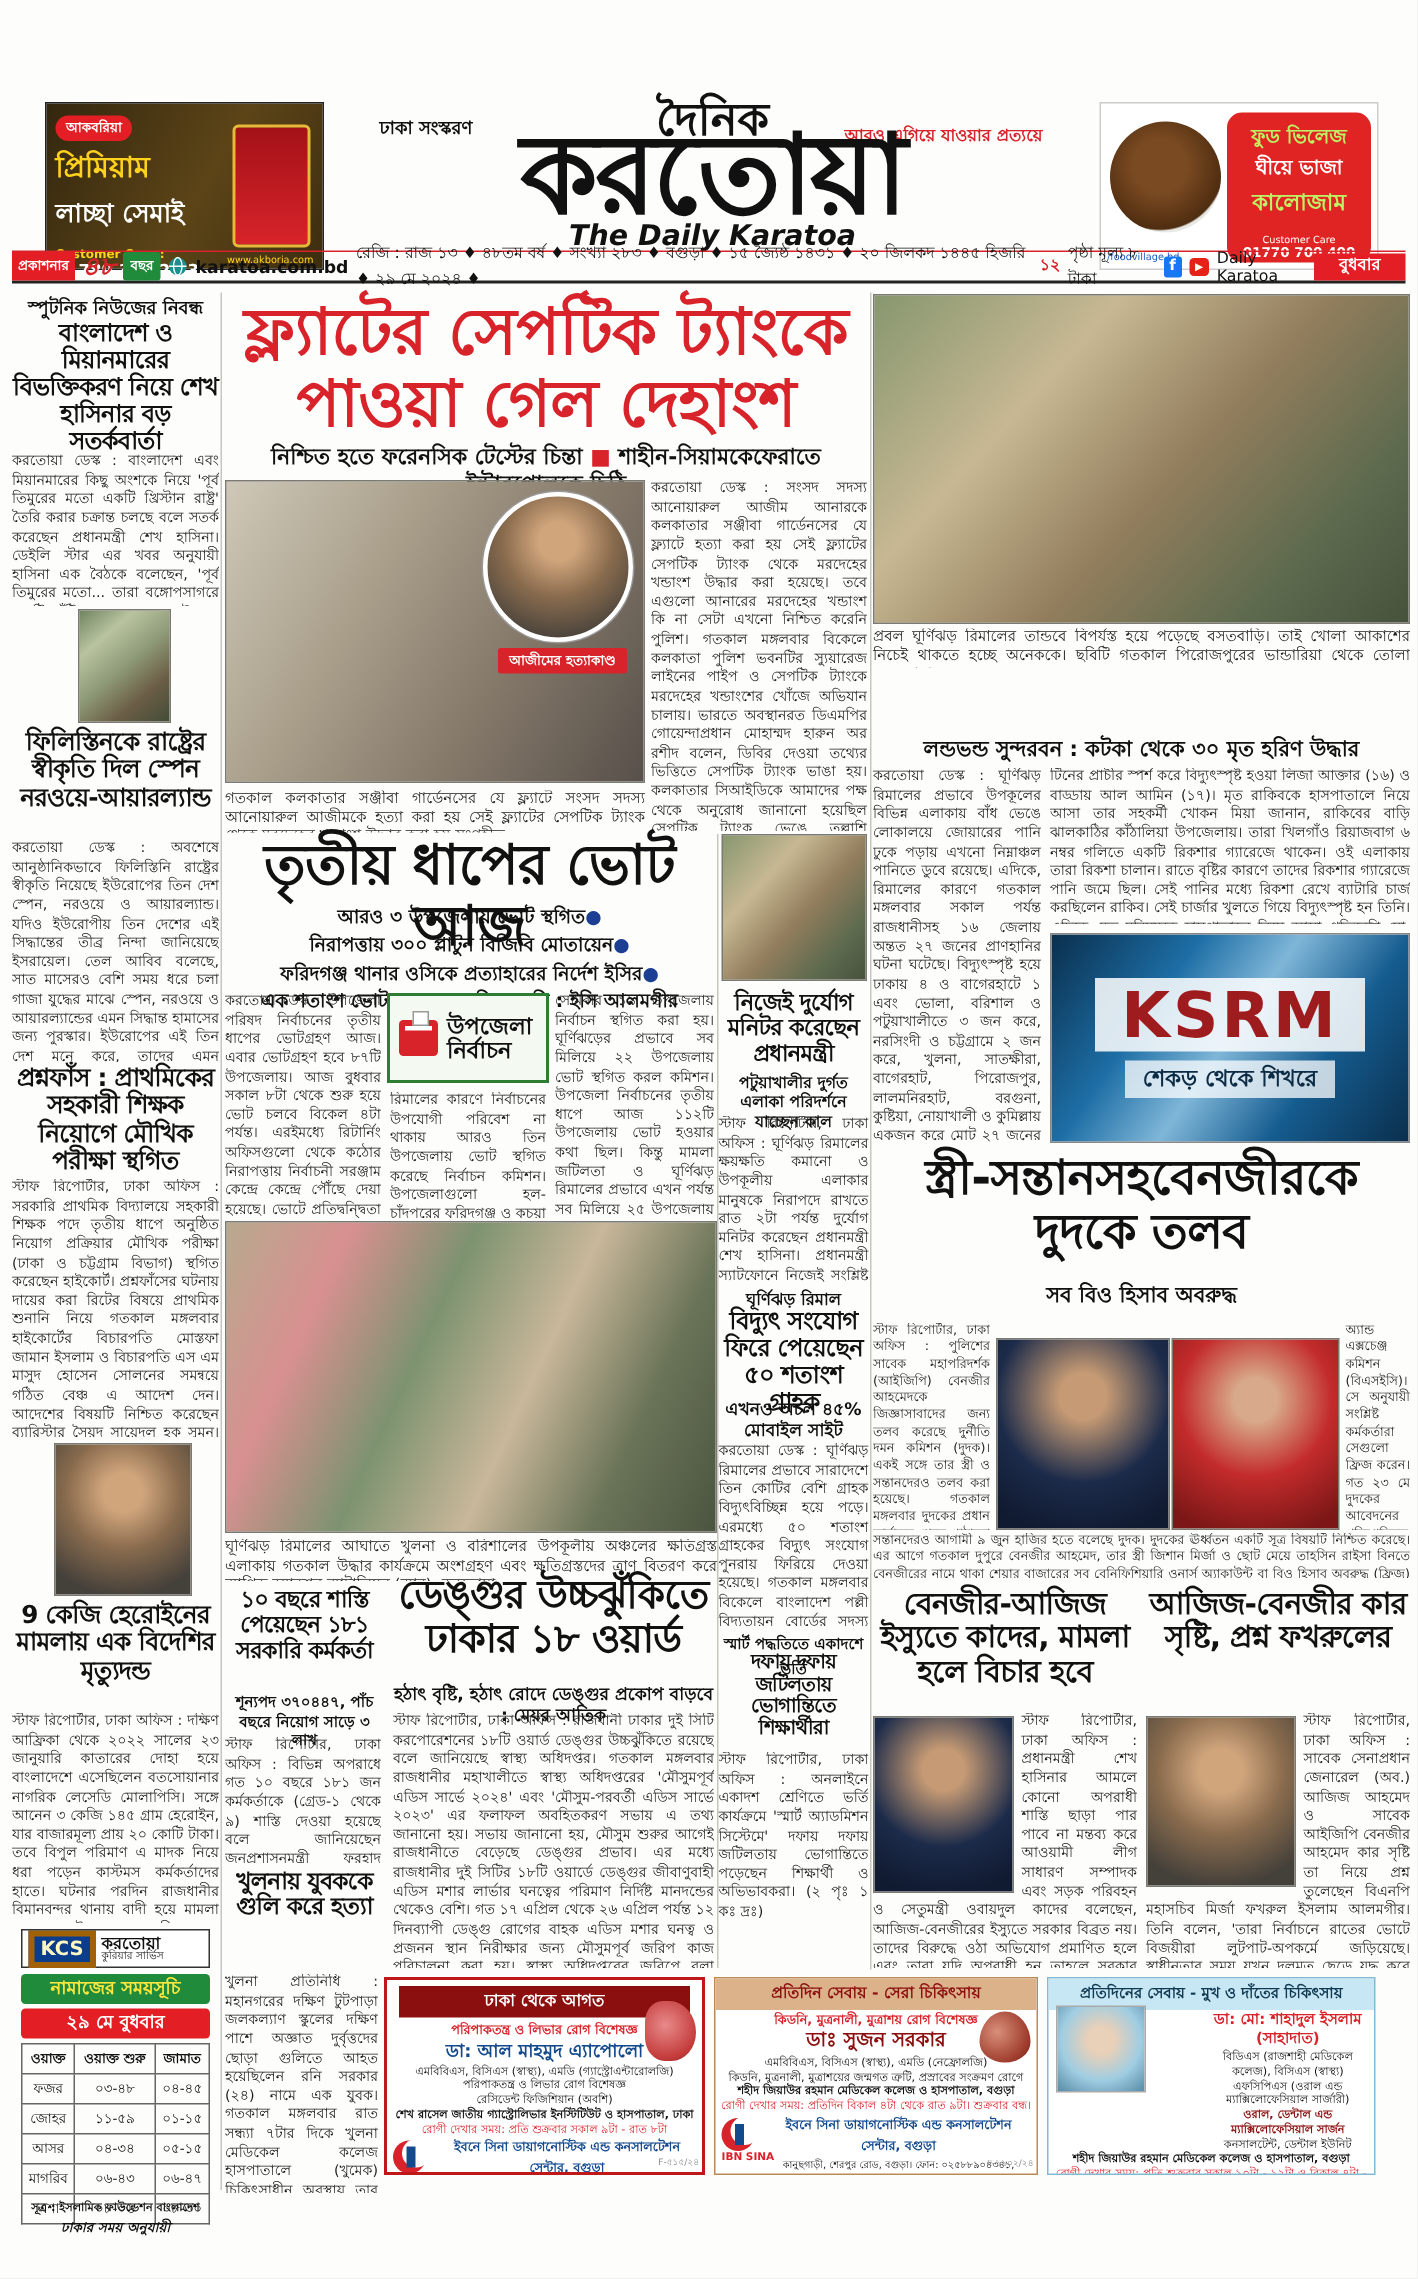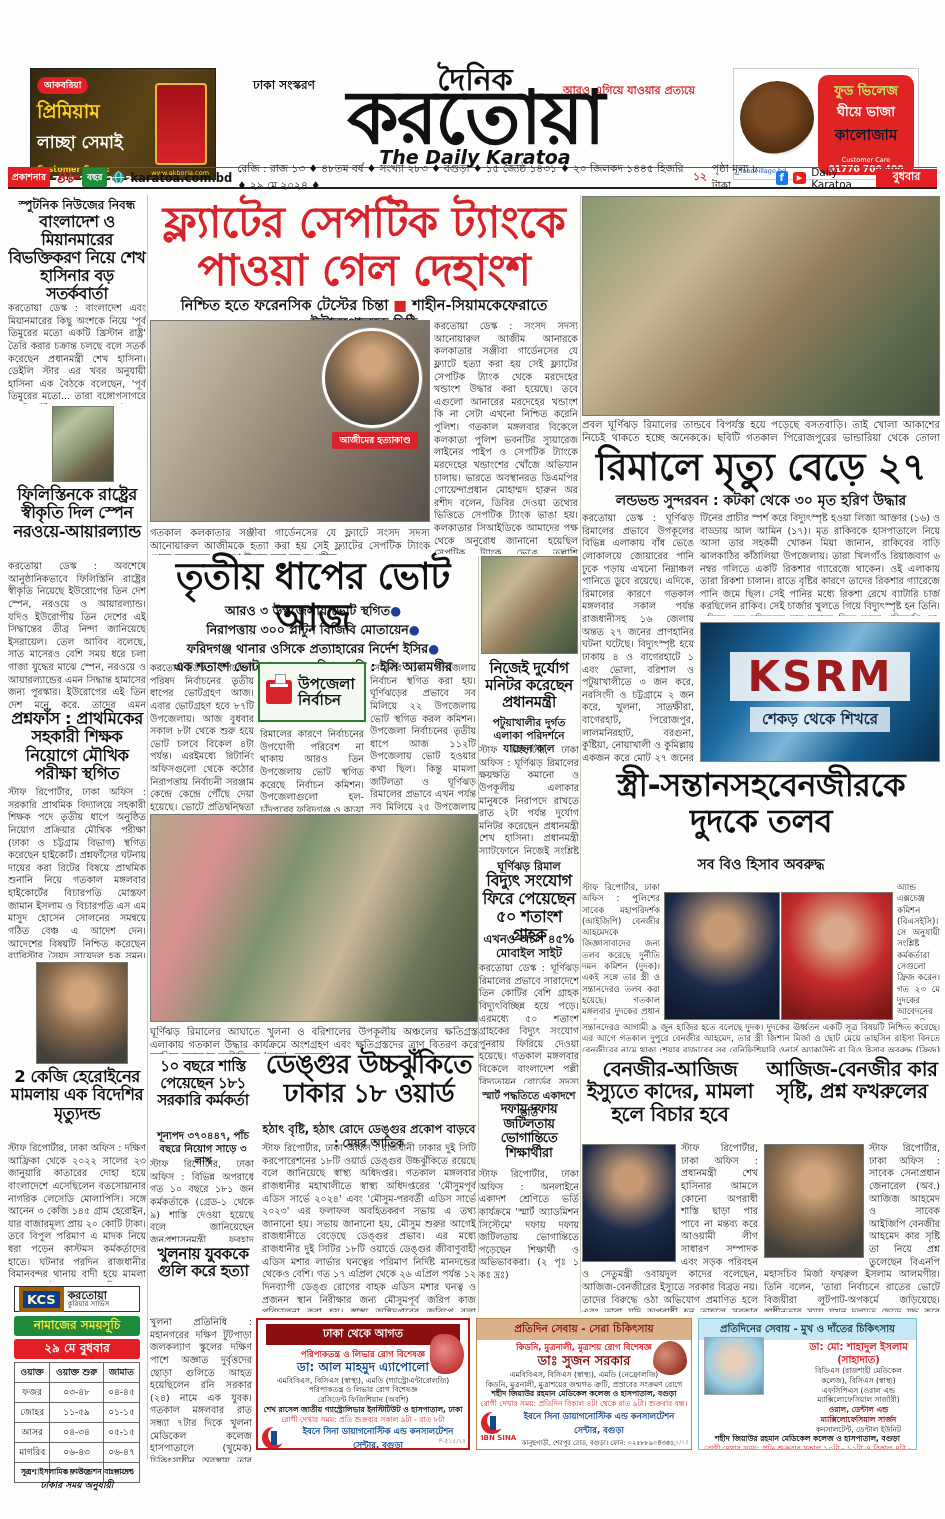--- a/index.html
+++ b/index.html
@@ -92,21 +92,21 @@
   <div class="abs red" style="left:563px;top:82px;font-size:11px;font-weight:bold">আরও এগিয়ে যাওয়ার প্রত্যয়ে</div>
   <div class="abs c" style="left:230px;top:80px;width:490px;font-size:74px;font-weight:900;letter-spacing:-2px;line-height:1">করতোয়া</div>
   <div class="abs c b i" style="left:330px;top:146px;width:290px;font-size:19px">The Daily Karatoa</div>
 
   <div class="abs" style="left:733px;top:68px;width:186px;height:112px;background:#fff;border:1px solid #ccc">
     <div style="position:absolute;left:6px;top:12px;width:74px;height:74px;border-radius:50%;background:radial-gradient(circle at 45% 40%,#7a4a22 30%,#4f2d10 70%,#e8e8e4 72%)"></div>
     <div style="position:absolute;left:4px;bottom:4px;font-size:6.5px;color:#1a5bbf">/foodvillage.bd</div>
     <div style="position:absolute;right:4px;top:6px;width:96px;height:100px;background:#e02424;border-radius:10px;text-align:center;color:#fff;padding-top:6px;box-sizing:border-box">
       <div style="color:#bef264;font-size:13px;font-weight:900">ফুড ভিলেজ</div>
       <div style="font-size:13px;font-weight:900">ঘীয়ে ভাজা</div>
-      <div style="color:#0f172a;font-size:15px;font-weight:900">কালোজাম</div>
+      <div style="color:#bef264;font-size:15px;font-weight:900">কালোজাম</div>
       <div style="font-size:6.5px;margin-top:8px">Customer Care</div>
       <div style="font-size:9px;font-weight:bold">01770 700 400</div>
     </div>
   </div>
 
   <div class="abs bar" style="left:8px;top:167px;width:929px;height:22px;border-top:1px solid #d8232a;border-bottom:2px solid #222;gap:5px;font-size:10.5px">
     <span style="background:#e31e24;color:#fff;font-size:9px;font-weight:bold;padding:2px 4px;height:100%;display:inline-flex;align-items:center;box-sizing:border-box">প্রকাশনার</span>
     <span class="red" style="font-size:17px;font-weight:900;font-style:italic">৪৮</span>
     <span style="background:#1f8b3b;color:#fff;font-size:9px;font-weight:bold;padding:2px 5px;border-radius:2px">বছর</span>
     <span style="display:inline-flex">
@@ -132,21 +132,21 @@
 
   <div class="abs c kicker" style="left:8px;top:196px;width:138px;font-size:12px">স্পুটনিক নিউজের নিবন্ধ</div>
   <div class="abs c hl" style="left:8px;top:213px;width:138px;font-size:16px">বাংলাদেশ ও মিয়ানমারের বিভক্তিকরণ নিয়ে শেখ হাসিনার বড় সতর্কবার্তা</div>
   <div class="abs body-txt j" style="left:8px;top:302px;width:138px;height:102px">করতোয়া ডেস্ক : বাংলাদেশ এবং মিয়ানমারের কিছু অংশকে নিয়ে 'পূর্ব তিমুরের মতো একটি খ্রিস্টান রাষ্ট্র' তৈরি করার চক্রান্ত চলছে বলে সতর্ক করেছেন প্রধানমন্ত্রী শেখ হাসিনা। ডেইলি স্টার এর খবর অনুযায়ী হাসিনা এক বৈঠকে বলেছেন, 'পূর্ব তিমুরের মতো... তারা বঙ্গোপসাগরে একটি ঘাঁটি সহ বাংলাদেশ (চট্টগ্রাম) এবং মিয়ানমারের কিছু অংশ নিয়ে একটি খ্রিস্টান দেশ তৈরি করার পরিকল্পনা করছে। শেখ হাসিনা দাবি করেছেন যে, ৭ জানুয়ারির নির্বাচনের আগে তার কাছে (২ পৃঃ ৬ কঃ দ্রঃ)</div>
   <div class="abs photo ph-out2" style="left:52px;top:406px;width:62px;height:76px"></div>
   <div class="abs c hl" style="left:8px;top:486px;width:138px;font-size:16.5px">ফিলিস্তিনকে রাষ্ট্রের স্বীকৃতি দিল স্পেন নরওয়ে-আয়ারল্যান্ড</div>
   <div class="abs body-txt j" style="left:8px;top:560px;width:138px;height:148px">করতোয়া ডেস্ক : অবশেষে আনুষ্ঠানিকভাবে ফিলিস্তিনি রাষ্ট্রের স্বীকৃতি নিয়েছে ইউরোপের তিন দেশ স্পেন, নরওয়ে ও আয়ারল্যান্ড। যদিও ইউরোপীয় তিন দেশের এই সিদ্ধান্তের তীব্র নিন্দা জানিয়েছে ইসরায়েল। তেল আবিব বলেছে, সাত মাসেরও বেশি সময় ধরে চলা গাজা যুদ্ধের মাঝে স্পেন, নরওয়ে ও আয়ারল্যান্ডের এমন সিদ্ধান্ত হামাসের জন্য পুরস্কার। ইউরোপের এই তিন দেশ মনে করে, তাদের এমন সিদ্ধান্তের শক্তিশালী প্রতীকী প্রভাব রয়েছে; যা অন্যান্যদের অনুসরণে উৎসাহ জোগাবে। (২ পৃঃ ৭ কঃ দ্রঃ)</div>
   <div class="abs c hl" style="left:8px;top:710px;width:138px;font-size:16.5px">প্রশ্নফাঁস : প্রাথমিকের সহকারী শিক্ষক নিয়োগে মৌখিক পরীক্ষা স্থগিত</div>
   <div class="abs body-txt j" style="left:8px;top:786px;width:138px;height:172px">স্টাফ রিপোর্টার, ঢাকা অফিস : সরকারি প্রাথমিক বিদ্যালয়ে সহকারী শিক্ষক পদে তৃতীয় ধাপে অনুষ্ঠিত নিয়োগ প্রক্রিয়ার মৌখিক পরীক্ষা (ঢাকা ও চট্টগ্রাম বিভাগ) স্থগিত করেছেন হাইকোর্ট। প্রশ্নফাঁসের ঘটনায় দায়ের করা রিটের বিষয়ে প্রাথমিক শুনানি নিয়ে গতকাল মঙ্গলবার হাইকোর্টের বিচারপতি মোস্তফা জামান ইসলাম ও বিচারপতি এস এম মাসুদ হোসেন সোলনের সমন্বয়ে গঠিত বেঞ্চ এ আদেশ দেন। আদেশের বিষয়টি নিশ্চিত করেছেন ব্যারিস্টার সৈয়দ সায়েদুল হক সুমন। গত ২৯ মার্চ প্রাথমিক বিদ্যালয়ে সহকারী শিক্ষক নিয়োগে তৃতীয় ধাপে (২ পৃঃ ৫ কঃ দ্রঃ)</div>
   <div class="abs photo ph-port" style="left:36px;top:962px;width:92px;height:102px"></div>
-  <div class="abs c hl" style="left:8px;top:1068px;width:138px;font-size:16.5px">2 কেজি হেরোইনের মামলায় এক বিদেশির মৃত্যুদন্ড</div>
+  <div class="abs c hl" style="left:8px;top:1068px;width:138px;font-size:16.5px">9 কেজি হেরোইনের মামলায় এক বিদেশির মৃত্যুদন্ড</div>
   <div class="abs body-txt j" style="left:8px;top:1142px;width:138px;height:140px">স্টাফ রিপোর্টার, ঢাকা অফিস : দক্ষিণ আফ্রিকা থেকে ২০২২ সালের ২৩ জানুয়ারি কাতারের দোহা হয়ে বাংলাদেশে এসেছিলেন বতসোয়ানার নাগরিক লেসেডি মোলাপিসি। সঙ্গে আনেন ৩ কেজি ১৪৫ গ্রাম হেরোইন, যার বাজারমূল্য প্রায় ২০ কোটি টাকা। তবে বিপুল পরিমাণ এ মাদক নিয়ে ধরা পড়েন কাস্টমস কর্মকর্তাদের হাতে। ঘটনার পরদিন রাজধানীর বিমানবন্দর থানায় বাদী হয়ে মামলা করেন কাস্টমসের সহকারী রাজস্ব কর্মকর্তা মো. ফিরোজ আলম। মামলার বিচার শেষে সোমবার আসামি লেসেডি মোলাপিসিকে মৃত্যুদন্ডসহ (২ পৃঃ ১ কঃ দ্রঃ)</div>
 
   <div class="abs kcs" style="left:14px;top:1286px;width:126px;height:26px">
     <span class="mark">KCS</span>
     <span style="display:flex;flex-direction:column;line-height:1">
       <span style="font-size:11px;font-weight:900">করতোয়া</span>
       <span style="font-size:7px">কুরিয়ার সার্ভিস</span>
     </span>
   </div>
   <div class="abs green-bar" style="left:14px;top:1316px;width:126px;height:20px">নামাজের সময়সূচি</div>
@@ -244,21 +244,20 @@
   <div class="abs body-txt j" style="left:150px;top:1158px;width:104px;height:84px">স্টাফ রিপোর্টার, ঢাকা অফিস : বিভিন্ন অপরাধে গত ১০ বছরে ১৮১ জন কর্মকর্তাকে (গ্রেড-১ থেকে ৯) শাস্তি দেওয়া হয়েছে বলে জানিয়েছেন জনপ্রশাসনমন্ত্রী ফরহাদ হোসেন। গতকাল মঙ্গলবার সচিবালয়ের গণমাধ্যম কেন্দ্রে 'বিএসআরএফ সংলাপে' এ কথা জানান মন্ত্রী। বাংলাদেশ সচিবালয় রিপোর্টার্স ফোরাম (বিএসআরএফ) এ সংলাপের আয়োজন করে। (২ পৃঃ ৭ কঃ দ্রঃ)</div>
   <div class="abs c hl" style="left:150px;top:1246px;width:106px;font-size:15.5px">খুলনায় যুবককে গুলি করে হত্যা</div>
   <div class="abs body-txt j" style="left:150px;top:1316px;width:102px;height:146px">খুলনা প্রতিনিধি : মহানগরের দক্ষিণ টুটপাড়া জলকল্যাণ স্কুলের দক্ষিণ পাশে অজ্ঞাত দুর্বৃত্তদের ছোড়া গুলিতে আহত হয়েছিলেন রনি সরকার (২৪) নামে এক যুবক। গতকাল মঙ্গলবার রাত সন্ধ্যা ৭টার দিকে খুলনা মেডিকেল কলেজ হাসপাতালে (খুমেক) চিকিৎসাধীন অবস্থায় তার মৃত্যু হয়েছে। রনি সরকার রূপসা গরুর হাট সংলগ্ন কবরস্থানের পাশের মৃত আব্দুর রব সরদারের ছেলে। রাতে এ তথ্য নিশ্চিত করেন খুলনা সদর থানার ভারপ্রাপ্ত কর্মকর্তা (ওসি) মো. কামাল হোসেন। (২ পৃঃ ৩ কঃ দ্রঃ)</div>
 
   <div class="abs c hl" style="left:262px;top:1050px;width:214px;font-size:26px">ডেঙ্গুর উচ্চঝুঁকিতে ঢাকার ১৮ ওয়ার্ড</div>
   <div class="abs c hl-sub" style="left:262px;top:1122px;width:214px;font-size:11.5px">হঠাৎ বৃষ্টি, হঠাৎ রোদে ডেঙ্গুর প্রকোপ বাড়বে : মেয়র আতিক</div>
   <div class="abs body-txt j" style="left:262px;top:1142px;width:214px;height:170px">স্টাফ রিপোর্টার, ঢাকা অফিস : রাজধানী ঢাকার দুই সিটি করপোরেশনের ১৮টি ওয়ার্ড ডেঙ্গুর উচ্চঝুঁকিতে রয়েছে বলে জানিয়েছে স্বাস্থ্য অধিদপ্তর। গতকাল মঙ্গলবার রাজধানীর মহাখালীতে স্বাস্থ্য অধিদপ্তরের 'মৌসুমপূর্ব এডিস সার্ভে ২০২৪' এবং 'মৌসুম-পরবর্তী এডিস সার্ভে ২০২৩' এর ফলাফল অবহিতকরণ সভায় এ তথ্য জানানো হয়। সভায় জানানো হয়, মৌসুম শুরুর আগেই রাজধানীতে বেড়েছে ডেঙ্গুর প্রভাব। এর মধ্যে রাজধানীর দুই সিটির ১৮টি ওয়ার্ডে ডেঙ্গুর জীবাণুবাহী এডিস মশার লার্ভার ঘনত্বের পরিমাণ নির্দিষ্ট মানদন্ডের থেকেও বেশি। গত ১৭ এপ্রিল থেকে ২৬ এপ্রিল পর্যন্ত ১২ দিনব্যাপী ডেঙ্গু রোগের বাহক এডিস মশার ঘনত্ব ও প্রজনন স্থান নিরীক্ষার জন্য মৌসুমপূর্ব জরিপ কাজ পরিচালনা করা হয়। স্বাস্থ্য অধিদপ্তরের জরিপে বলা হয়েছে, জরিপকৃত তিন হাজার ১৫২টি বাড়ির মধ্যে ৪৬৩টি বাড়িতে এডিস মশার লার্ভা ও পিউপা (কীটপতঙ্গের একটি জীবনপর্যায়) পাওয়া গেছে। এর মধ্যে ৪২ দশমিক ৩৩ শতাংশ বহুতল ভবনে, ২১ দশমিক ছয় শতাংশ স্বতন্ত্র বাড়িতে, ২১ দশমিক ছয় শতাংশ নির্মাণাধীন ভবনে, ১২ দশমিক ৭৪ শতাংশ সেমিপাকা বাড়িতে ও এক দশমিক ৭৩ শতাংশ খালি জায়গায় মশার লার্ভা ও পিউপা পাওয়া গেছে। (২ পৃঃ ৪ কঃ দ্রঃ)</div>
 
   <div class="abs photo ph-out" style="left:582px;top:196px;width:358px;height:220px"></div>
   <div class="abs cap j" style="left:582px;top:419px;width:358px;height:26px">প্রবল ঘূর্ণিঝড় রিমালের তান্ডবে বিপর্যস্ত হয়ে পড়েছে বসতবাড়ি। তাই খোলা আকাশের নিচেই থাকতে হচ্ছে অনেককে। ছবিটি গতকাল পিরোজপুরের ভান্ডারিয়া থেকে তোলা    -করতোয়া</div>
-  <div class="abs c hl" style="left:582px;top:446px;width:358px;font-size:38px">রিমালে মৃত্যু বেড়ে ২৭</div>
   <div class="abs c hl-sub" style="left:582px;top:492px;width:358px;font-size:14px">লন্ডভন্ড সুন্দরবন : কটকা থেকে ৩০ মৃত হরিণ উদ্ধার</div>
   <div class="abs body-txt j" style="left:582px;top:512px;width:112px;height:252px">করতোয়া ডেস্ক : ঘূর্ণিঝড় রিমালের প্রভাবে উপকূলের বিভিন্ন এলাকায় বাঁধ ভেঙে লোকালয়ে জোয়ারের পানি ঢুকে পড়ায় এখনো নিম্নাঞ্চল পানিতে ডুবে রয়েছে। এদিকে, রিমালের কারণে গতকাল মঙ্গলবার সকাল পর্যন্ত রাজধানীসহ ১৬ জেলায় অন্তত ২৭ জনের প্রাণহানির ঘটনা ঘটেছে। বিদ্যুৎস্পৃষ্ট হয়ে ঢাকায় ৪ ও বাগেরহাটে ১ এবং ভোলা, বরিশাল ও পটুয়াখালীতে ৩ জন করে, নরসিংদী ও চট্টগ্রামে ২ জন করে, খুলনা, সাতক্ষীরা, বাগেরহাট, পিরোজপুর, লালমনিরহাট, বরগুনা, কুষ্টিয়া, নোয়াখালী ও কুমিল্লায় একজন করে মোট ২৭ জনের মৃত্যুর খবর পাওয়া গেছে। স্টাফ রিপোর্টার ও প্রতিনিধিদের পাঠানো খবর- ঘূর্ণিঝড় রেমালের প্রভাবে রাজধানীতে চলমান বৃষ্টির মধ্যে বিদ্যুৎস্পৃষ্ট হয়ে আলাদা ঘটনায় নারীসহ চার জনের মৃত্যু হয়েছে। সোমবার দিবাগত রাত সাড়ে ৮টা থেকে সাড়ে ৯টার মধ্যে এই ঘটনা ঘটে। মুমূর্ষু অবস্থায় তাদেরকে উদ্ধার করে ঢাকা মেডিকেল কলেজ হাসপাতালের জরুরি বিভাগে নিয়ে এলে চিকিৎসক মৃত ঘোষণা করেন। মৃতরা হলেন- খিলগাঁও রিয়াজবাগ এলাকার রিকশার গ্যারেজে বিদ্যুৎস্পৃষ্ট হওয়া রাকিব (২৫), খিলগাঁও সিপাহীবাগে রাস্তায় জমে থাকা পানির মধ্যে বিদ্যুৎস্পৃষ্ট হওয়া মরিয়ম বেগম (৪৫), যাত্রাবাড়ীতে</div>
   <div class="abs body-txt j" style="left:700px;top:512px;width:240px;height:104px">টিনের প্রাচীর স্পর্শ করে বিদ্যুৎস্পৃষ্ট হওয়া লিজা আক্তার (১৬) ও বাড্ডায় আল আমিন (১৭)। মৃত রাকিবকে হাসপাতালে নিয়ে আসা তার সহকর্মী খোকন মিয়া জানান, রাকিবের বাড়ি ঝালকাঠির কাঁঠালিয়া উপজেলায়। তারা খিলগাঁও রিয়াজবাগ ৬ নম্বর গলিতে একটি রিকশার গ্যারেজে থাকেন। ওই এলাকায় তারা রিকশা চালান। রাতে বৃষ্টির কারণে তাদের রিকশার গ্যারেজে পানি জমে ছিল। সেই পানির মধ্যে রিকশা রেখে ব্যাটারি চার্জ করছিলেন রাকিব। সেই চার্জার খুলতে গিয়ে বিদ্যুৎস্পৃষ্ট হন তিনি। এদিকে, মৃত মরিয়মকে হাসপাতালে নিয়ে আসা প্রতিবেশি মো. নাহিদ নামে এক যুবক জানান, রাত ৯টার দিকে খিলগাঁও সিপাহীবাগ (২ পৃঃ ১ কঃ দ্রঃ)</div>
   <div class="abs ksrm" style="left:700px;top:622px;width:240px;height:140px">
     <span class="brand">KSRM</span>
     <span class="tag">শেকড় থেকে শিখরে</span>
   </div>
 
   <div class="abs c hl" style="left:582px;top:768px;width:358px;font-size:32px">স্ত্রী-সন্তানসহবেনজীরকে দুদকে তলব</div>
   <div class="abs c hl-sub" style="left:582px;top:856px;width:358px;font-size:14px">সব বিও হিসাব অবরুদ্ধ</div>

